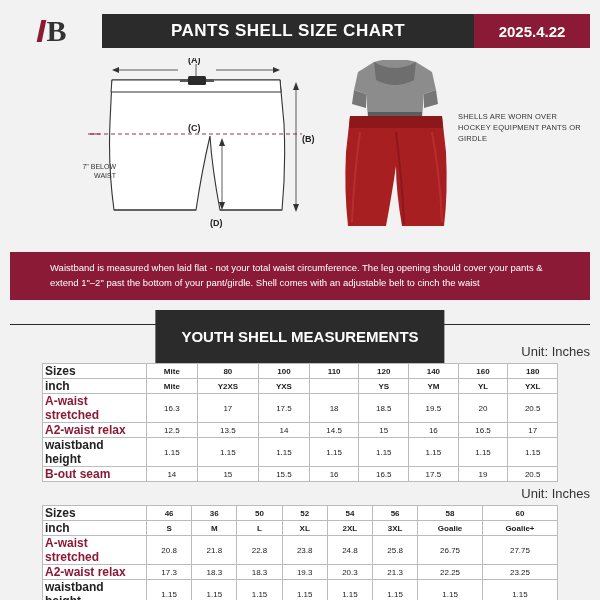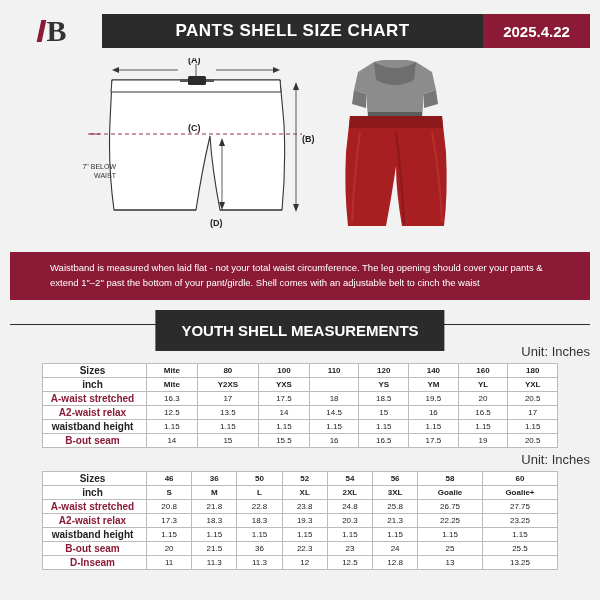--- a/index.html
+++ b/index.html
@@ -33,21 +33,21 @@
   .logo-b:before {
     content:""; position:absolute; left:-7px; top:4px;
     width:5px; height:22px; background:#8a1a35; transform:skewX(-12deg);
   }
   .title-bar {
     flex:1; background:#2b2b2b; color:#fff;
     display:flex; align-items:center; justify-content:center;
     font-size:17px; font-weight:bold; letter-spacing:.5px;
   }
   .date-bar {
-    width:107px; background:#8a1a35; color:#fff;
+    width:116px; background:#8a1a35; color:#fff;
     display:flex; align-items:center; justify-content:center;
     font-size:15px; font-weight:bold;
   }
   
   .diagram {
     position:relative; height:196px; background:#f2f2f2;
     margin-top:6px;
   }
   .short-svg { position:absolute; left:60px; top:4px; }
   .photo-wrap { position:absolute; left:330px; top:6px; width:110px; height:180px; }
@@ -70,34 +70,34 @@
     margin-top:2px;
   }
   
   .banner-row { position:relative; height:30px; margin-top:10px; }
   .banner-row:before {
     content:""; position:absolute; left:0; right:0; top:14px; height:1px; background:#2b2b2b;
   }
   .banner {
     position:absolute; left:50%; transform:translateX(-50%);
     background:#2b2b2b; color:#fff; font-weight:bold; font-size:15px;
-    padding:12px 26px; white-space:nowrap;
+    padding:18px 26px; white-space:nowrap;
   }
   .unit { text-align:right; font-size:13px; color:#333; margin:4px 0 4px 0; }
   
   table {
     border-collapse:collapse; width:516px; margin:0 auto;
     font-size:8px; color:#222; background:#fff;
   }
   th, td {
     border:1px solid #bbb; text-align:center; height:14px; padding:0 2px;
     font-weight:normal;
   }
   td.rowlabel, th.rowlabel {
-    text-align:center; padding-right:6px; width:104px; font-weight:bold; font-size:10px;
+    text-align:left; padding-right:6px; width:104px; font-weight:bold; font-size:12px;
   }
   tr.head td, tr.head th { font-weight:bold; }
   .maroon { color:#8a1a35; font-weight:bold; }
   .dark { color:#222; font-weight:bold; }
 </style>
 </head>
 <body>
 
 <div class="page">
 
@@ -161,20 +161,21 @@
       </svg>
       <svg class="pant-photo" viewBox="0 0 112 122">
         <path d="M10,4 L102,4 L106,40 Q108,82 104,114 L62,114 Q56,80 56,54 Q52,82 46,114 L8,114 Q4,78 6,40 Z" fill="#a81f22"></path>
         <path d="M10,4 L102,4 L103,16 L9,16 Z" fill="#8d181b"></path>
         <path d="M56,20 Q62,66 64,112" stroke="#8d181b" stroke-width="2" fill="none"></path>
         <path d="M20,20 Q14,64 12,110" stroke="#c23a34" stroke-width="2" fill="none" opacity=".6"></path>
         <path d="M92,20 Q100,64 102,110" stroke="#c23a34" stroke-width="2" fill="none" opacity=".6"></path>
       </svg>
     </div>
 
+    <div class="note-text">SHELLS ARE WORN OVER HOCKEY EQUIPMENT PANTS OR GIRDLE</div>
   </div>
 
   <div class="callout">Waistband is measured when laid flat - not your total waist circumference. The leg opening should cover your pants &amp; extend 1"–2" past the bottom of your pant/girdle. Shell comes with an adjustable belt to cinch the waist</div>
 
   <div class="banner-row">
     <div class="banner">YOUTH SHELL MEASUREMENTS</div>
   </div>
   <div class="unit">Unit: Inches</div>
   <table>
     <tbody>

